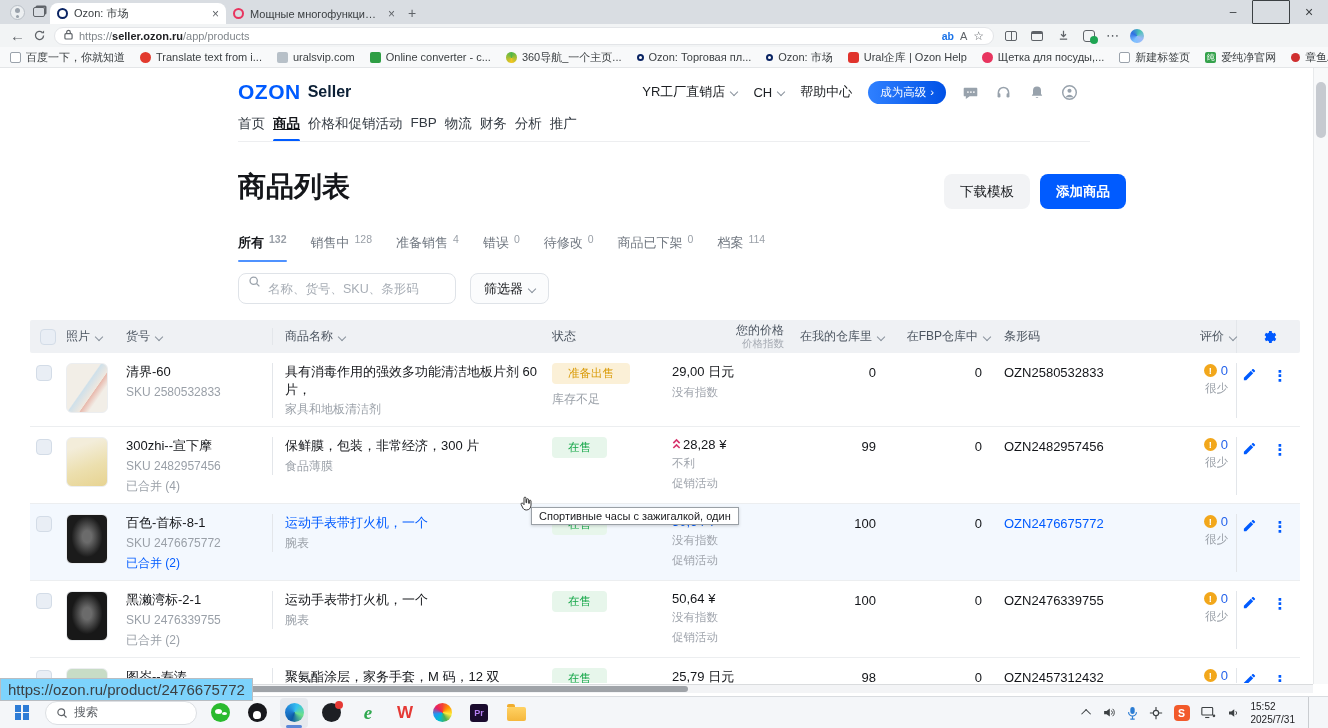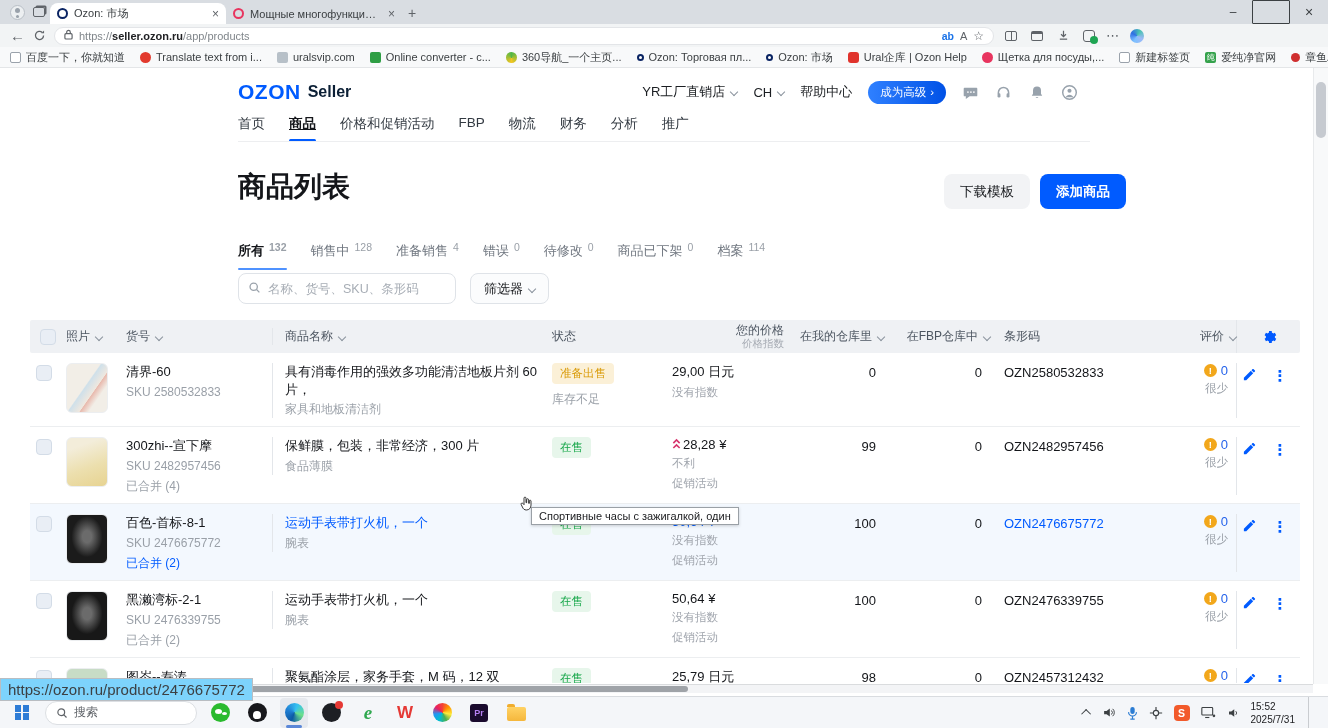--- a/index.html
+++ b/index.html
@@ -58,40 +58,40 @@
   .pagewrap { position:absolute; top:68px; left:0; width:1313px; height:615px; background:#fff; overflow:hidden; }
   .oz-header { position:absolute; top:12px; left:238px; width:840px; display:flex; align-items:center; }
   .oz-logo { font-size:21px; font-weight:800; color:#005bff; letter-spacing:0.5px; }
   .oz-suffix { font-size:16px; font-weight:700; color:#0b1f35; margin-left:7px; }
   .hdr-group { margin-left:auto; display:flex; align-items:center; gap:16px; }
   .hdr-item { font-size:13px; color:#1b1e22; display:flex; align-items:center; }
   .crt { display:inline-block; width:6px; height:6px; border-right:1.5px solid #8a939d; border-bottom:1.5px solid #8a939d; transform:rotate(45deg); margin-left:6px; vertical-align:2px; }
   .premium { background:linear-gradient(90deg,#2f80ff,#0051e6); color:#fff; font-size:11.5px; padding:4px 12px; border-radius:13px; display:flex; align-items:center; gap:4px; }
   .hicon { width:17px; height:17px; display:flex; align-items:center; justify-content:center; color:#97a3ad; }
 
-  .oz-nav { position:absolute; top:47px; left:238px; display:flex; gap:24px; font-size:13.5px; }
+  .oz-nav { position:absolute; top:47px; left:238px; display:flex; gap:8px; font-size:13.5px; }
   .oz-nav .ni { color:#333a42; padding-bottom:9px; position:relative; }
   .oz-nav .ni.active { font-weight:bold; color:#14161a;text-decoration:underline; }
   .oz-nav .ni.active::after { content:''; position:absolute; left:0; right:0; bottom:0; height:3px; border-radius:2px; background:#005bff; }
   .nav-line { position:absolute; top:73px; left:238px; width:852px; height:1px; background:#edeef0; }
 
   .page-title { position:absolute; top:100px; left:238px; font-size:28px; font-weight:800; color:#14161a; }
   .title-btns { position:absolute; top:106px; left:944px; display:flex; gap:10px; }
   .btn { height:35px; padding:0 16px; border-radius:8px; font-size:13.5px; display:flex; align-items:center; }
   .btn.ghost { background:#f2f3f5; color:#14161a; }
   .btn.primary { background:#005bff; color:#fff; font-weight:600; }
 
-  .ftabs { position:absolute; top:174px; left:238px; display:flex; gap:24px; }
+  .ftabs { position:absolute; top:166px; left:238px; display:flex; gap:24px; }
   .ftab { display:flex; align-items:flex-start; gap:5px; padding-bottom:10px; position:relative; font-size:13px; color:#707780; }
   .ftab .cnt { font-size:10.5px; color:#9aa0a8; position:relative; top:-1px; }
   .ftab.active { color:#14161a; font-weight:600; }
   .ftab.active::after { content:''; position:absolute; left:0; right:0; bottom:0; height:2.5px; border-radius:2px; background:#4f92ff; }
 
   .search-row { position:absolute; top:205px; left:238px; display:flex; gap:14px; }
-  .search { width:218px; height:31px; border:1px solid #dfe3e8; border-radius:8px; display:flex; align-items:center; padding:0 9px; gap:7px; background:#fff; }
+  .search { width:218px; height:31px; border:1px solid #dfe3e8; border-radius:8px; display:flex; padding:0 9px; gap:7px; background:#fff; }
   .search input { border:none; outline:none; flex:1; font-size:12.5px; font-family:inherit; color:#14161a; background:transparent; }
   .search input::placeholder { color:#a7adb5; }
   .filters-btn { height:31px; padding:0 13px; border:1px solid #dfe3e8; border-radius:8px; background:#fbfcfd; display:flex; align-items:center; font-size:13px; color:#14161a; }
 
   
   .tbl { position:absolute; top:252px; left:30px; width:1270px; }
   .trow { display:grid; grid-template-columns:36px 60px 146px 280px 120px 112px 100px 106px 160px 86px 64px; align-items:start; }
   .thead { background:#eff1f4; height:33px; font-size:12px; color:#4c5560; align-items:center; border-radius:2px; }
   .thead > div { display:flex; align-items:center; }
   .thead .r { justify-content:flex-end; text-align:right; }
@@ -110,21 +110,21 @@
   .img3 { background:radial-gradient(ellipse at 50% 45%,#6b6b6b 0 16%,#1b1b1b 55%); }
   .img4 { background:radial-gradient(ellipse at 50% 45%,#6b6b6b 0 16%,#181818 55%); }
   .img5 { background:linear-gradient(180deg,#c8dcc6 0 32%,#f3f4f1 32% 75%,#e3e7e0); }
   .code { color:#14161a; margin-bottom:4px; }
   .sku { font-size:12px; color:#9aa0a8; }
   .merged { font-size:12px; color:#9aa0a8; margin-top:5px; }
   .merged.link { color:#005bff; }
   .pname { color:#14161a; line-height:1.35; }
   .pname.link { color:#005bff; }
   .cat { font-size:12px; color:#9aa0a8; margin-top:3px; }
-  .badge { display:inline-block; font-size:11.5px; padding:3px 8px; border-radius:4px; }
+  .badge { display:inline-block; font-size:11.5px; padding:3px 16px; border-radius:4px; }
   .badge.ok { background:#e7f6eb; color:#17a74a; }
   .badge.warnb { background:#fbf0d7; color:#d99a06; }
   .snote { font-size:12px; color:#9aa0a8; margin-top:7px; }
   .c-price { }
   .price { color:#14161a; white-space:nowrap; }
   .price.link { color:#005bff; }
   .pnote { font-size:11.5px; color:#a0a5ad; margin-top:3px; line-height:1.45; }
   .upup { vertical-align:-1px; margin-right:2px; }
   .c-num { text-align:right; color:#14161a; padding-top:2px; }
   .c-barcode { padding-left:14px; color:#14161a; padding-top:2px; }

